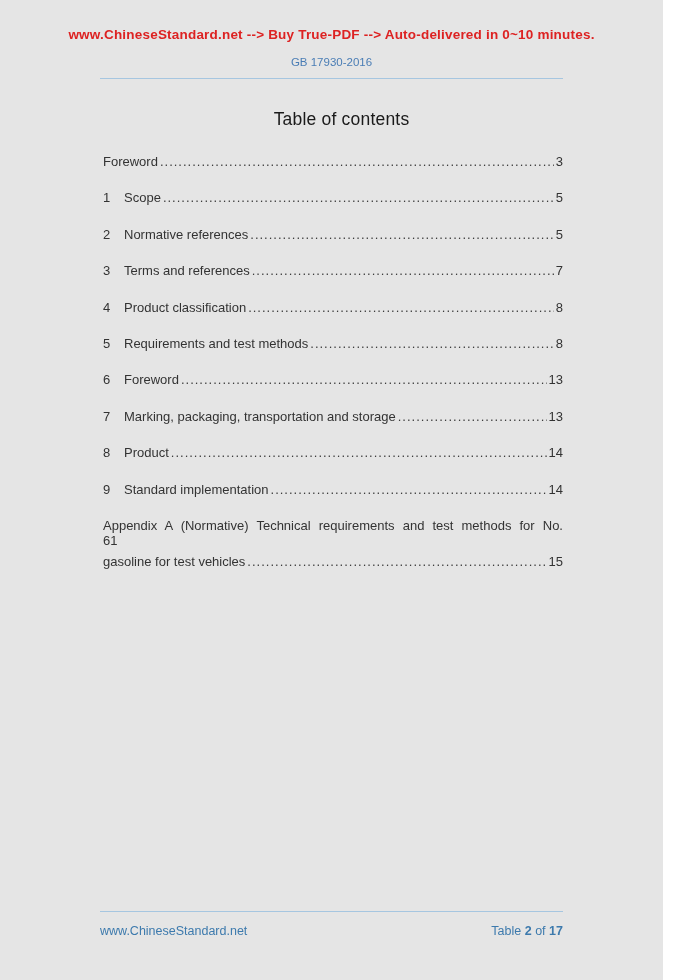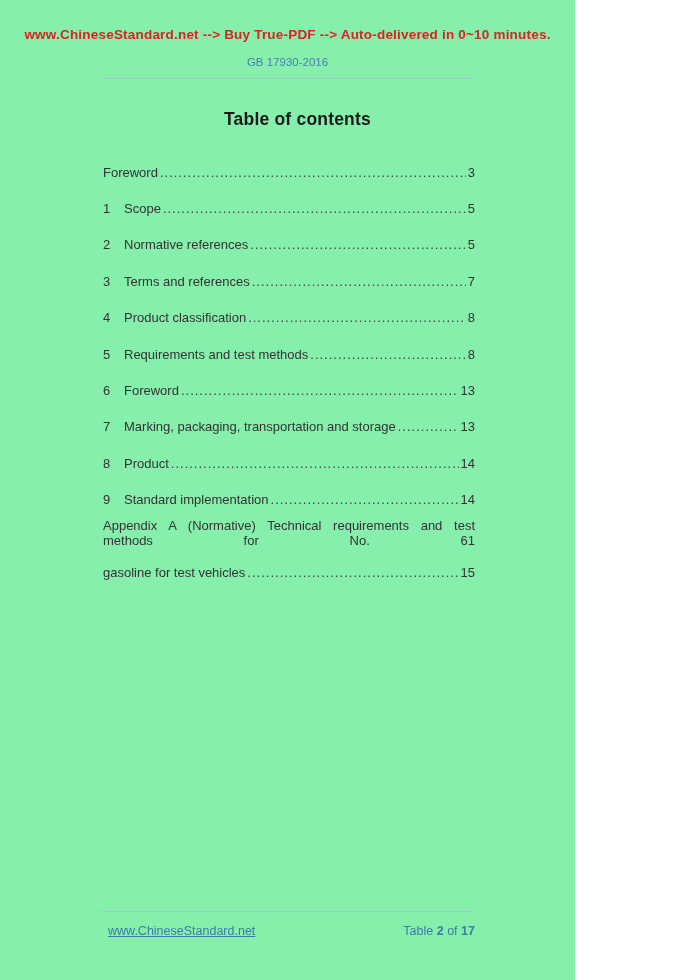--- a/index.html
+++ b/index.html
@@ -2,23 +2,23 @@
 <html><head>
 <meta charset="utf-8">
 <style>
   html, body {
     margin: 0;
     padding: 0;
     background: #ffffff;
   }
   .page {
     position: relative;
-    width: 575px;
+    width: 663px;
     height: 980px;
-    background: #86efac;
+    background: #e5e5e5;
     font-family: "Liberation Sans", "DejaVu Sans", sans-serif;
     color: #333333;
     overflow: hidden;
     box-sizing: border-box;
   }
 
   
   .header {
     padding-top: 27px;
     text-align: center;
@@ -38,34 +38,34 @@
     margin: 10px 100px 0 100px;
     border-top: 1px solid #a6c6e0;
     height: 0;
   }
 
   
   .doc-title {
     margin-top: 30px;
     text-align: center;
     font-size: 17.5px;
-    font-weight: bold;
+    font-weight: normal;
     color: #1a1a1a;
     letter-spacing: 0.2px;
     margin-left: 20px;
   }
 
   
   .toc {
     margin: 24px 100px 0 103px;
     font-size: 13px;
   }
   .toc-row {
     display: flex;
-    align-items: center;
+    align-items: flex-start;
     height: 36.4px;
     white-space: nowrap;
   }
   .toc-num {
     flex: 0 0 21px;
   }
   .toc-label {
     flex: 0 0 auto;
     padding-right: 2px;
   }
@@ -100,23 +100,21 @@
     border-top: 1px solid #a6c6e0;
     padding-top: 12px;
     display: flex;
     justify-content: space-between;
     align-items: baseline;
     font-size: 12.5px;
     color: #3d7aad;
   }
   .footer-link {
     color: #3d7aad;
-    text-decoration: underline;
     cursor: pointer;
-    margin-left: 8px;
   }
   .footer-page b {
     font-weight: bold;
   }
 </style>
 </head>
 <body>
 
 <div class="page">
 

